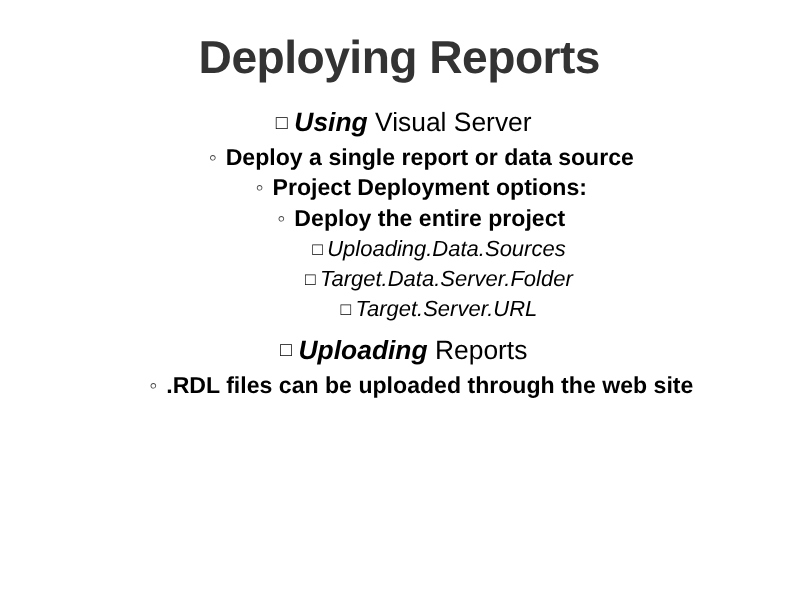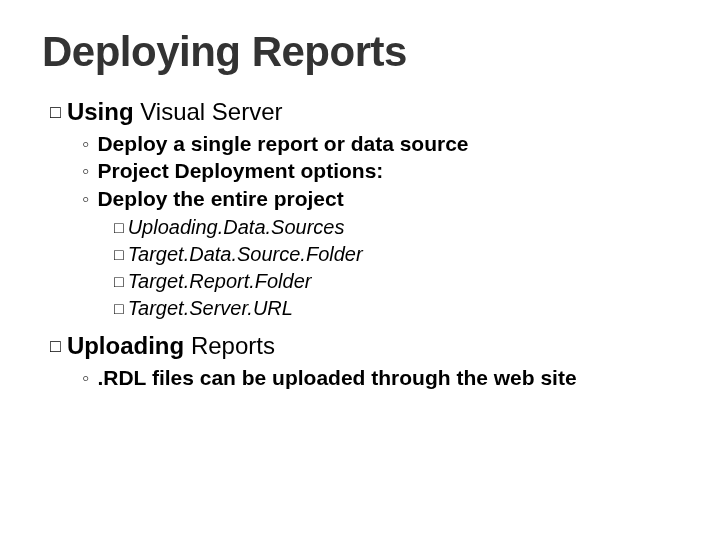--- a/index.html
+++ b/index.html
@@ -1,22 +1,22 @@
 <!DOCTYPE html>
 <html><head>
 <meta charset="utf-8">
 <style>
-  * { margin: 0; padding: 0; box-sizing: border-box; }
+  * { margin: 0; padding: 0; box-sizing: border-box; text-align: center; }
   html, body { width: 720px; height: 540px; background: #fff; font-family: "Segoe UI", "Helvetica Neue", Arial, sans-serif; color: #000; }
   .slide { position: relative; width: 720px; height: 540px; padding: 28px 36px 0 36px; }
   .title { font-size: 42px; font-weight: 700; color: #333; letter-spacing: -0.5px; padding-left: 6px; }
   .body { margin-top: 22px; padding-left: 14px; }
   .lvl1 { font-size: 24px; font-weight: 400; margin-bottom: 4px; }
   .lvl1 .bullet { display: inline-block; vertical-align: baseline; margin-right: 6px; font-size: 18px; position: relative; top: -2px; }
-  .lvl1 .lead { font-weight: 700; }
+  .lvl1 .lead { font-weight: 700; font-style: italic; }
   .lvl2 { font-size: 21px; font-weight: 700; padding-left: 32px; line-height: 1.3; }
   .lvl2 .bullet { display: inline-block; margin-right: 8px; color: #444; }
   .lvl3 { font-size: 20px; font-style: italic; padding-left: 64px; line-height: 1.35; }
   .lvl3 .bullet { font-style: normal; display: inline-block; margin-right: 4px; font-size: 16px; position: relative; top: -1px; }
   .gap { height: 10px; }
   .gap-sm { height: 2px; }
 </style>
 </head>
 <body>
 
@@ -36,24 +36,21 @@
       <span class="bullet">◦</span><span>Project Deployment options:</span>
     </div>
     <div class="lvl2">
       <span class="bullet">◦</span><span>Deploy the entire project</span>
     </div>
     <div class="gap-sm"></div>
     <div class="lvl3">
       <span class="bullet">□</span><span>Uploading.Data.Sources</span>
     </div>
     <div class="lvl3">
-      <span class="bullet">□</span><span>Target.Data.Source.Folder</span>
-    </div>
-    <div class="lvl3">
-      <span class="bullet">□</span><span>Target.Report.Folder</span>
+      <span class="bullet">□</span><span>Target.Data.Server.Folder</span>
     </div>
     <div class="lvl3">
       <span class="bullet">□</span><span>Target.Server.URL</span>
     </div>
 
     <div class="gap"></div>
 
     <div class="lvl1">
       <span class="bullet">□</span><span class="lead">Uploading</span>
       <span>Reports</span>

